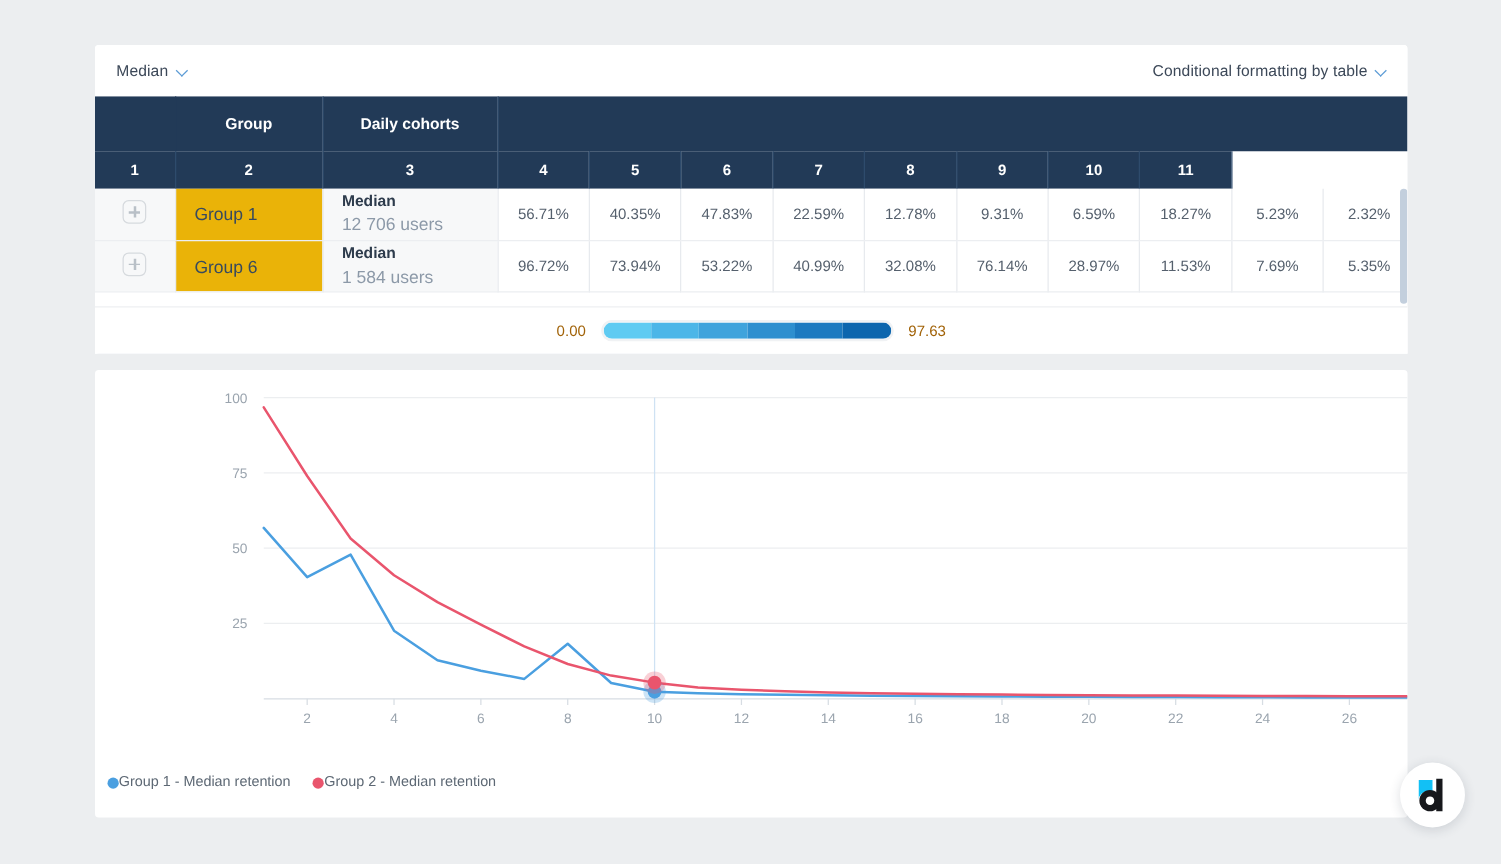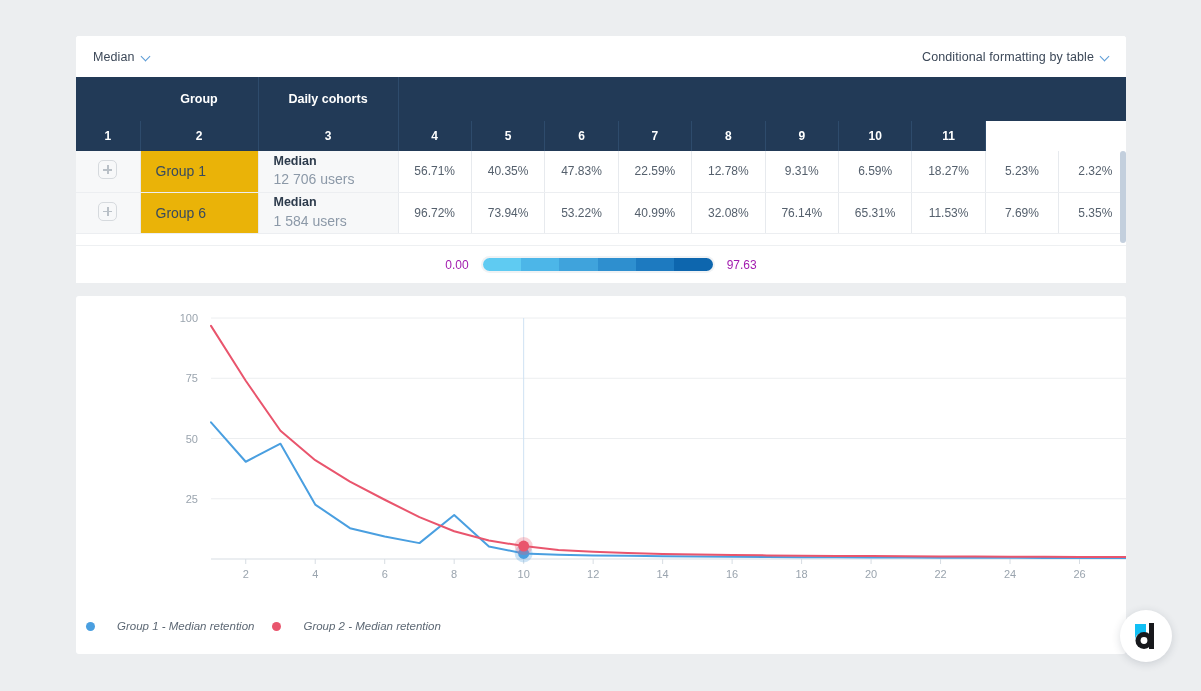--- a/index.html
+++ b/index.html
@@ -100,21 +100,21 @@
 
   
   .scale-card {
     position: absolute; left: 76px; top: 245px;
     width: 1050px; height: 38px;
     background: #ffffff;
     display: flex; align-items: center; justify-content: center;
     gap: 14px;
     border-top: 1px solid #eef0f2;
   }
-  .scale-val { font-size: 12px; color: #a21caf; }
+  .scale-val { font-size: 12px; color: #a16207; }
   .scale-bar {
     display: flex; width: 230px; height: 13px;
     border-radius: 7px; overflow: hidden;
     box-shadow: 0 0 0 2px #f0f2f4;
   }
   .scale-seg { flex: 1 1 0; }
 
   
   .chart-card {
     position: absolute; left: 76px; top: 296px;
@@ -127,21 +127,21 @@
   .axis-lbl {
     position: absolute; left: 0; top: 581px; width: 1050px;
     text-align: center;
     font-size: 10.5px; color: #6a7683; letter-spacing: .55px;
   }
 
   .chart-legend {
     position: absolute; left: 10px; bottom: 22px;
     display: flex; align-items: center; gap: 18px;
   }
-  .lg-item { display: flex; align-items: center; gap: 22px; font-style: italic; }
+  .lg-item { display: flex; align-items: center; gap: 0; }
   .lg-dot { width: 9px; height: 9px; border-radius: 50%; }
   .lg-txt { font-size: 11.5px; color: #5d6874; }
 
   
   .tooltip {
     position: absolute; left: 216px; top: 516px;
     width: 226px; background: #f7f8f9;
     border: 1.5px solid #4a9fe0; border-radius: 4px;
     padding: 7px 10px 8px 10px;
   }
@@ -232,21 +232,21 @@
             <td class="c-coh">
               <div class="coh-title">Median</div>
               <div class="coh-sub">1 584 users</div>
             </td>
             <td class="c-val">96.72%</td>
             <td class="c-val">73.94%</td>
             <td class="c-val">53.22%</td>
             <td class="c-val">40.99%</td>
             <td class="c-val">32.08%</td>
             <td class="c-val">76.14%</td>
-            <td class="c-val">65.31%</td>
+            <td class="c-val">28.97%</td>
             <td class="c-val">11.53%</td>
             <td class="c-val">7.69%</td>
             <td class="c-val">5.35%</td>
 
           </tr>
         </tbody>
       </table>
 
       <div class="vscroll"></div>
       <div class="hscroll-track">

